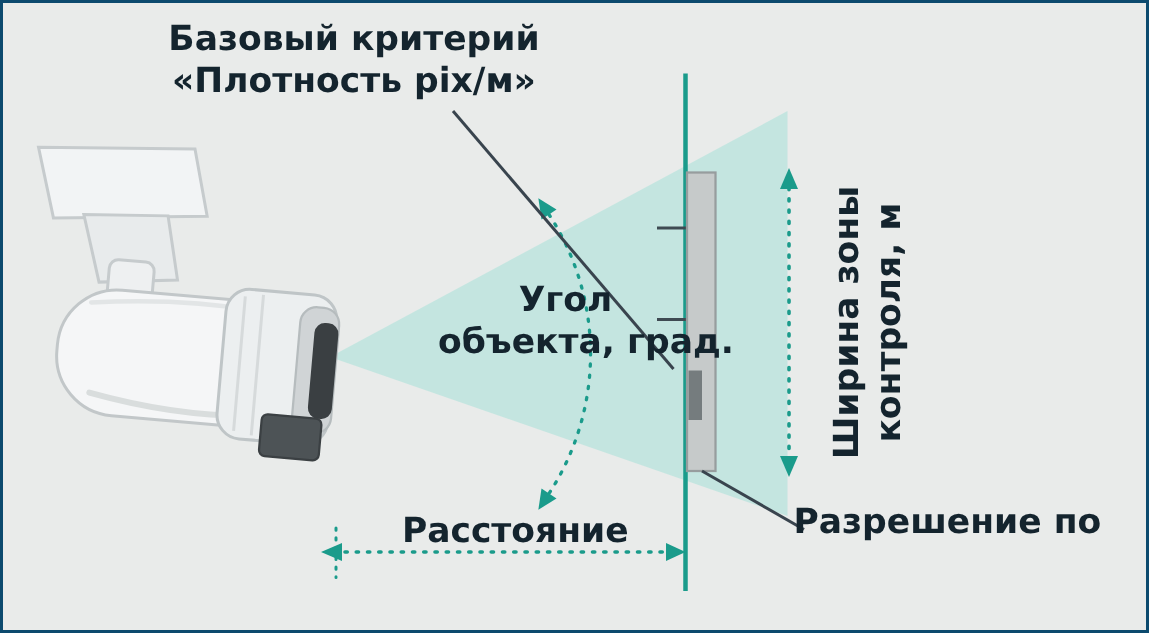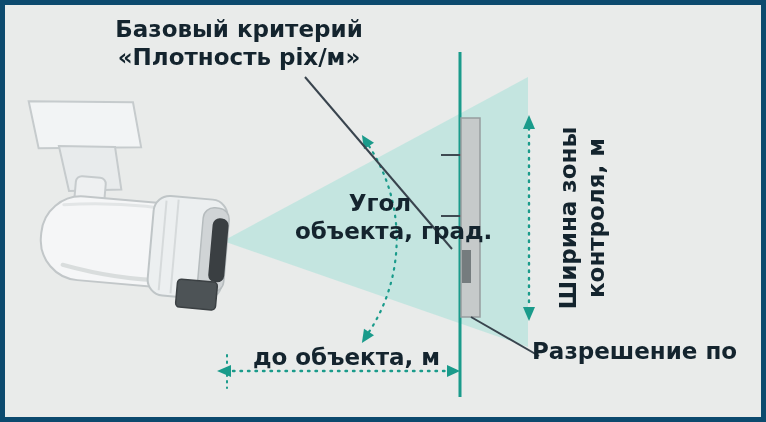--- a/index.html
+++ b/index.html
@@ -1,20 +1,20 @@
 <!DOCTYPE html>
 <html><head>
 <meta charset="utf-8">
 <style>
   html, body { margin: 0; padding: 0; background: #dfe1e0; }
   .stage {
     position: relative;
     width: 766px; height: 422px;
     background: #e9ebea;
-    border: 5px solid #0c4a6e;
+    border: 2px solid #0c4a6e;
     box-sizing: border-box;
     overflow: hidden;
     font-family: "DejaVu Sans", "Liberation Sans", sans-serif;
   }
   .stage svg { position: absolute; left: 0; top: 0; }
   .lbl {
     position: absolute;
     color: #14242e;
     font-weight: 700;
     font-size: 23px;
@@ -87,20 +87,20 @@
     <span>Угол</span>
     <span>объекта, град.</span>
   </div>
 
   <div class="lbl lbl-zone center">
     <span>Ширина зоны</span>
     <span>контроля, м</span>
   </div>
 
   <div class="lbl lbl-distance center">
-    <span>до объекта, м</span>
+    <span>Расстояние</span>
   </div>
 
   <div class="lbl lbl-resolution">
     <span>Разрешение по</span>
   </div>
 
 </div>
 
 </body></html>

